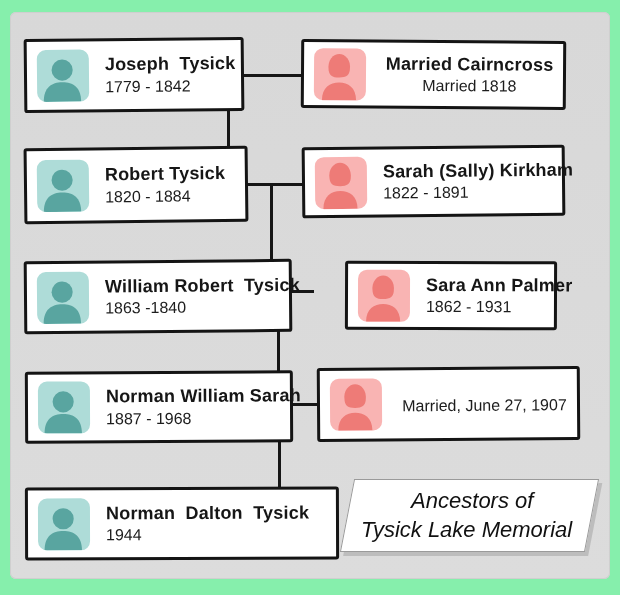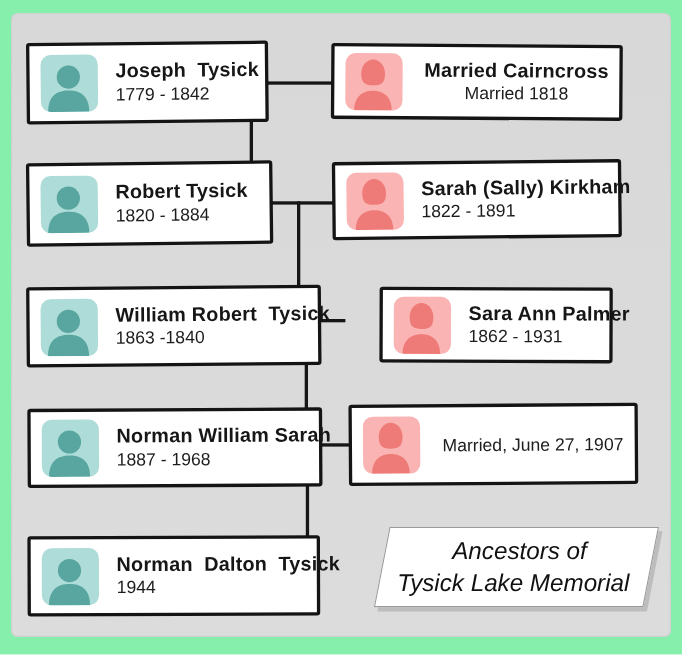--- a/index.html
+++ b/index.html
@@ -140,21 +140,21 @@
       <svg viewBox="0 0 64 64">
           <path class="fg" d="M18 27 c-2 -13 6 -20 13 -20 c7 0 15 7 13 20 c-1 6 -4 9 -13 9 c-9 0 -12 -3 -13 -9 Z"></path>
           <path class="fg" d="M10 64 C10 48 20 42 31 42 C42 42 52 48 52 64 Z"></path>
         </svg>
     </div>
     <div class="txt">
       <div class="detail">Married, June 27, 1907</div>
     </div>
   </div>
 
-  <div class="card center-detail" style="left:25px;top:487px;width:266px;height:73px;transform:rotate(-0.2deg);">
+  <div class="card center-detail" style="left:25px;top:487px;width:314px;height:73px;transform:rotate(-0.2deg);">
     <div class="avatar male">
       <svg viewBox="0 0 64 64">
           <circle class="fg" cx="31" cy="25" r="13"></circle>
           <path class="fg" d="M8 64 C8 46 18 40 31 40 C44 40 54 46 54 64 Z"></path>
         </svg>
     </div>
     <div class="txt">
       <div class="name">Norman  Dalton  Tysick</div>
       <div class="detail">1944</div>
     </div>

